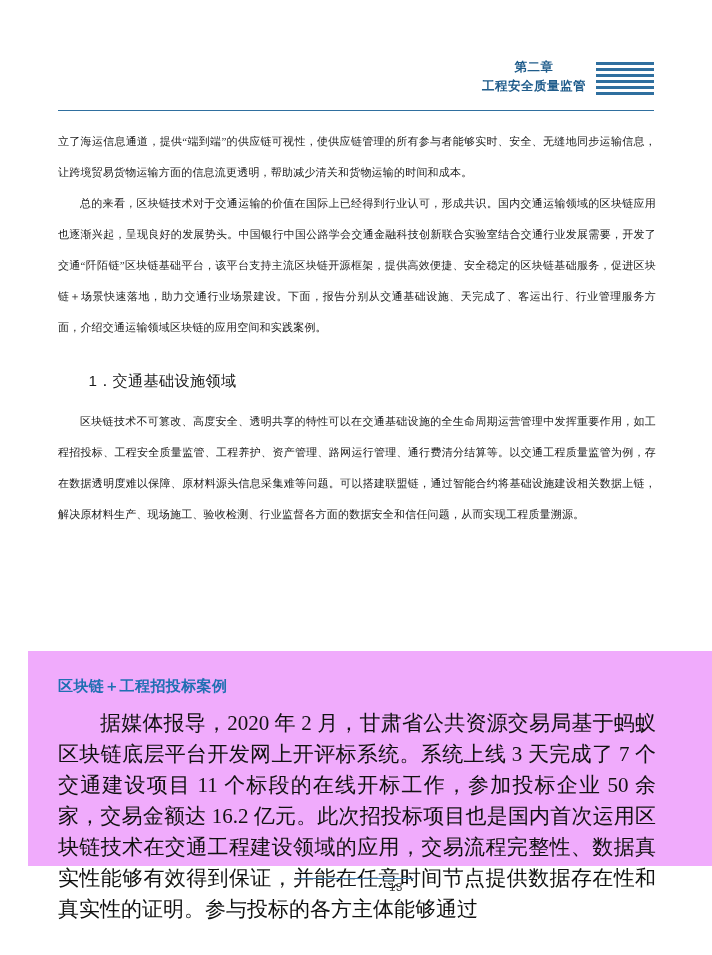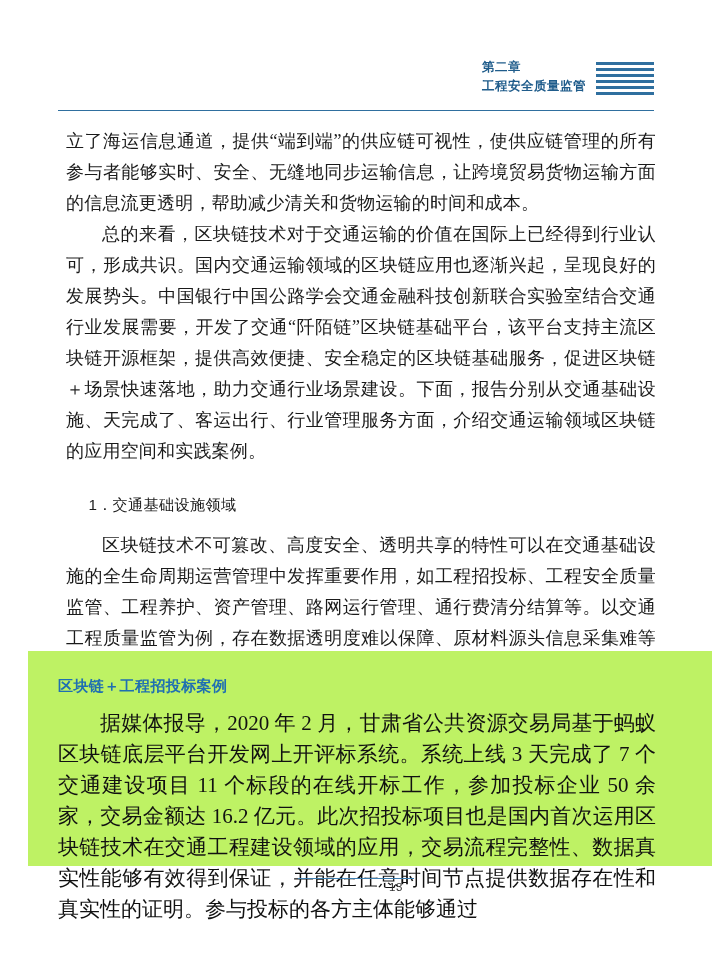--- a/index.html
+++ b/index.html
@@ -26,21 +26,21 @@
   
   .header {
     position: absolute;
     top: 58px;
     right: 58px;
     display: flex;
     align-items: center;
     gap: 10px;
   }
   .header-text {
-    text-align: left;
+    text-align: center;
     color: #1f5c8b;
     font-family: "Liberation Sans", sans-serif;
     font-weight: bold;
     font-size: 12.5px;
     line-height: 19px;
     letter-spacing: 0.5px;
   }
   .header-bars {
     display: flex;
     flex-direction: column;
@@ -65,22 +65,22 @@
   }
 
   
   .content {
     position: absolute;
     top: 126px;
     left: 58px;
     width: 598px;
   }
   p.body {
-    margin: 0 0 0 8px;
-    font-size: 18px;
+    margin: 0 0 0 0;
+    font-size: 11px;
     line-height: 31px;
     text-align: justify;
     text-justify: inter-ideograph;
     letter-spacing: 0.2px;
   }
   p.indent {
     text-indent: 2em;
   }
 
   .section-title {
@@ -93,21 +93,21 @@
     letter-spacing: 0.3px;
   }
 
   
   .case-box {
     position: absolute;
     top: 651px;
     left: 28px;
     width: 684px;
     height: 215px;
-    background: #bef264;
+    background: #f0abfc;
   }
   .case-inner {
     position: absolute;
     top: 26px;
     left: 30px;
     width: 598px;
   }
   .case-title {
     font-family: "Liberation Sans", sans-serif;
     font-weight: bold;

